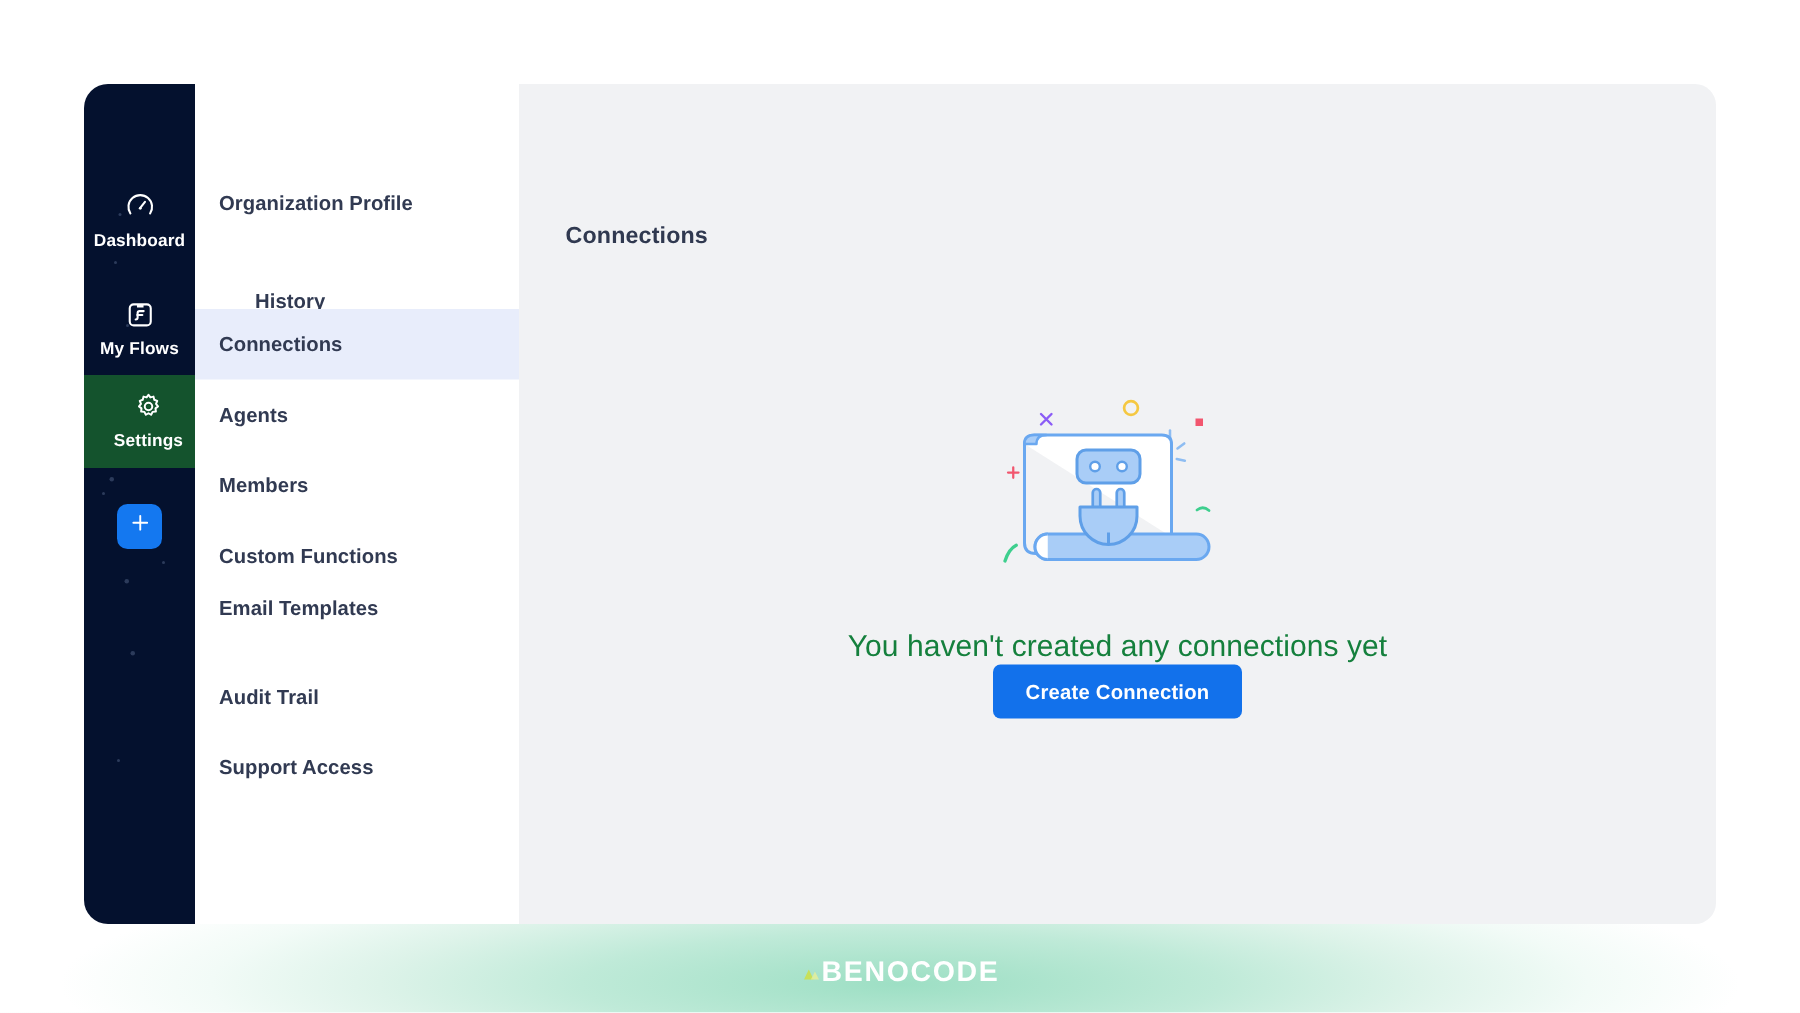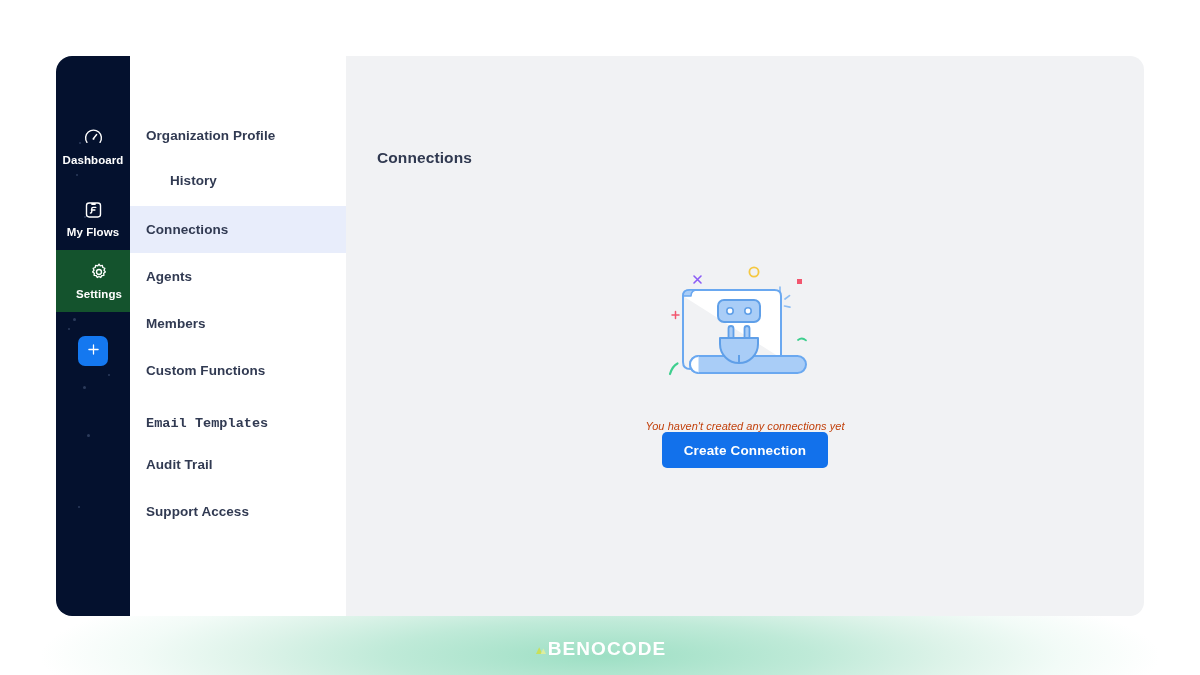--- a/index.html
+++ b/index.html
@@ -151,24 +151,23 @@
     left: 0;
     top: 196px;
     width: 798px;
     display: flex;
     flex-direction: column;
     align-items: center;
   }
   .empty-art { width: 190px; height: 150px; }
   .empty-text {
     margin-top: 18px;
-    font-size: 11px;
-    color: #c2410c;
+    font-size: 20px;
+    color: #15803d;
     letter-spacing: .05px;
-    font-style: italic;
   }
   .cta-button {
     background: #1271eb;
     color: #ffffff;
     border: none;
     border-radius: 5px;
     padding: 0 22px;
     height: 36px;
     font-size: 13.5px;
     font-weight: 700;
@@ -247,36 +246,36 @@
           <path d="M12 5.5 V18.5 M5.5 12 H18.5"></path>
         </svg>
       </span>
     </div>
   </div>
 
   <div class="navpanel">
     <div class="nav-item" style="top:56px;">
       <span>Organization Profile</span>
     </div>
-    <div class="nav-item" style="top:101px;padding-left:40px;">
+    <div class="nav-item" style="top:121px;padding-left:40px;">
       <span>History</span>
     </div>
     <div class="nav-item active" style="top:150px;">
       <span>Connections</span>
     </div>
     <div class="nav-item" style="top:197px;">
       <span>Agents</span>
     </div>
     <div class="nav-item" style="top:244px;">
       <span>Members</span>
     </div>
     <div class="nav-item" style="top:291px;">
       <span>Custom Functions</span>
     </div>
-    <div class="nav-item" style="top:344px;font-family:Liberation Mono, monospace;">
+    <div class="nav-item" style="top:326px;">
       <span>Email Templates</span>
     </div>
     <div class="nav-item" style="top:385px;">
       <span>Audit Trail</span>
     </div>
     <div class="nav-item" style="top:432px;">
       <span>Support Access</span>
     </div>
   </div>
 

